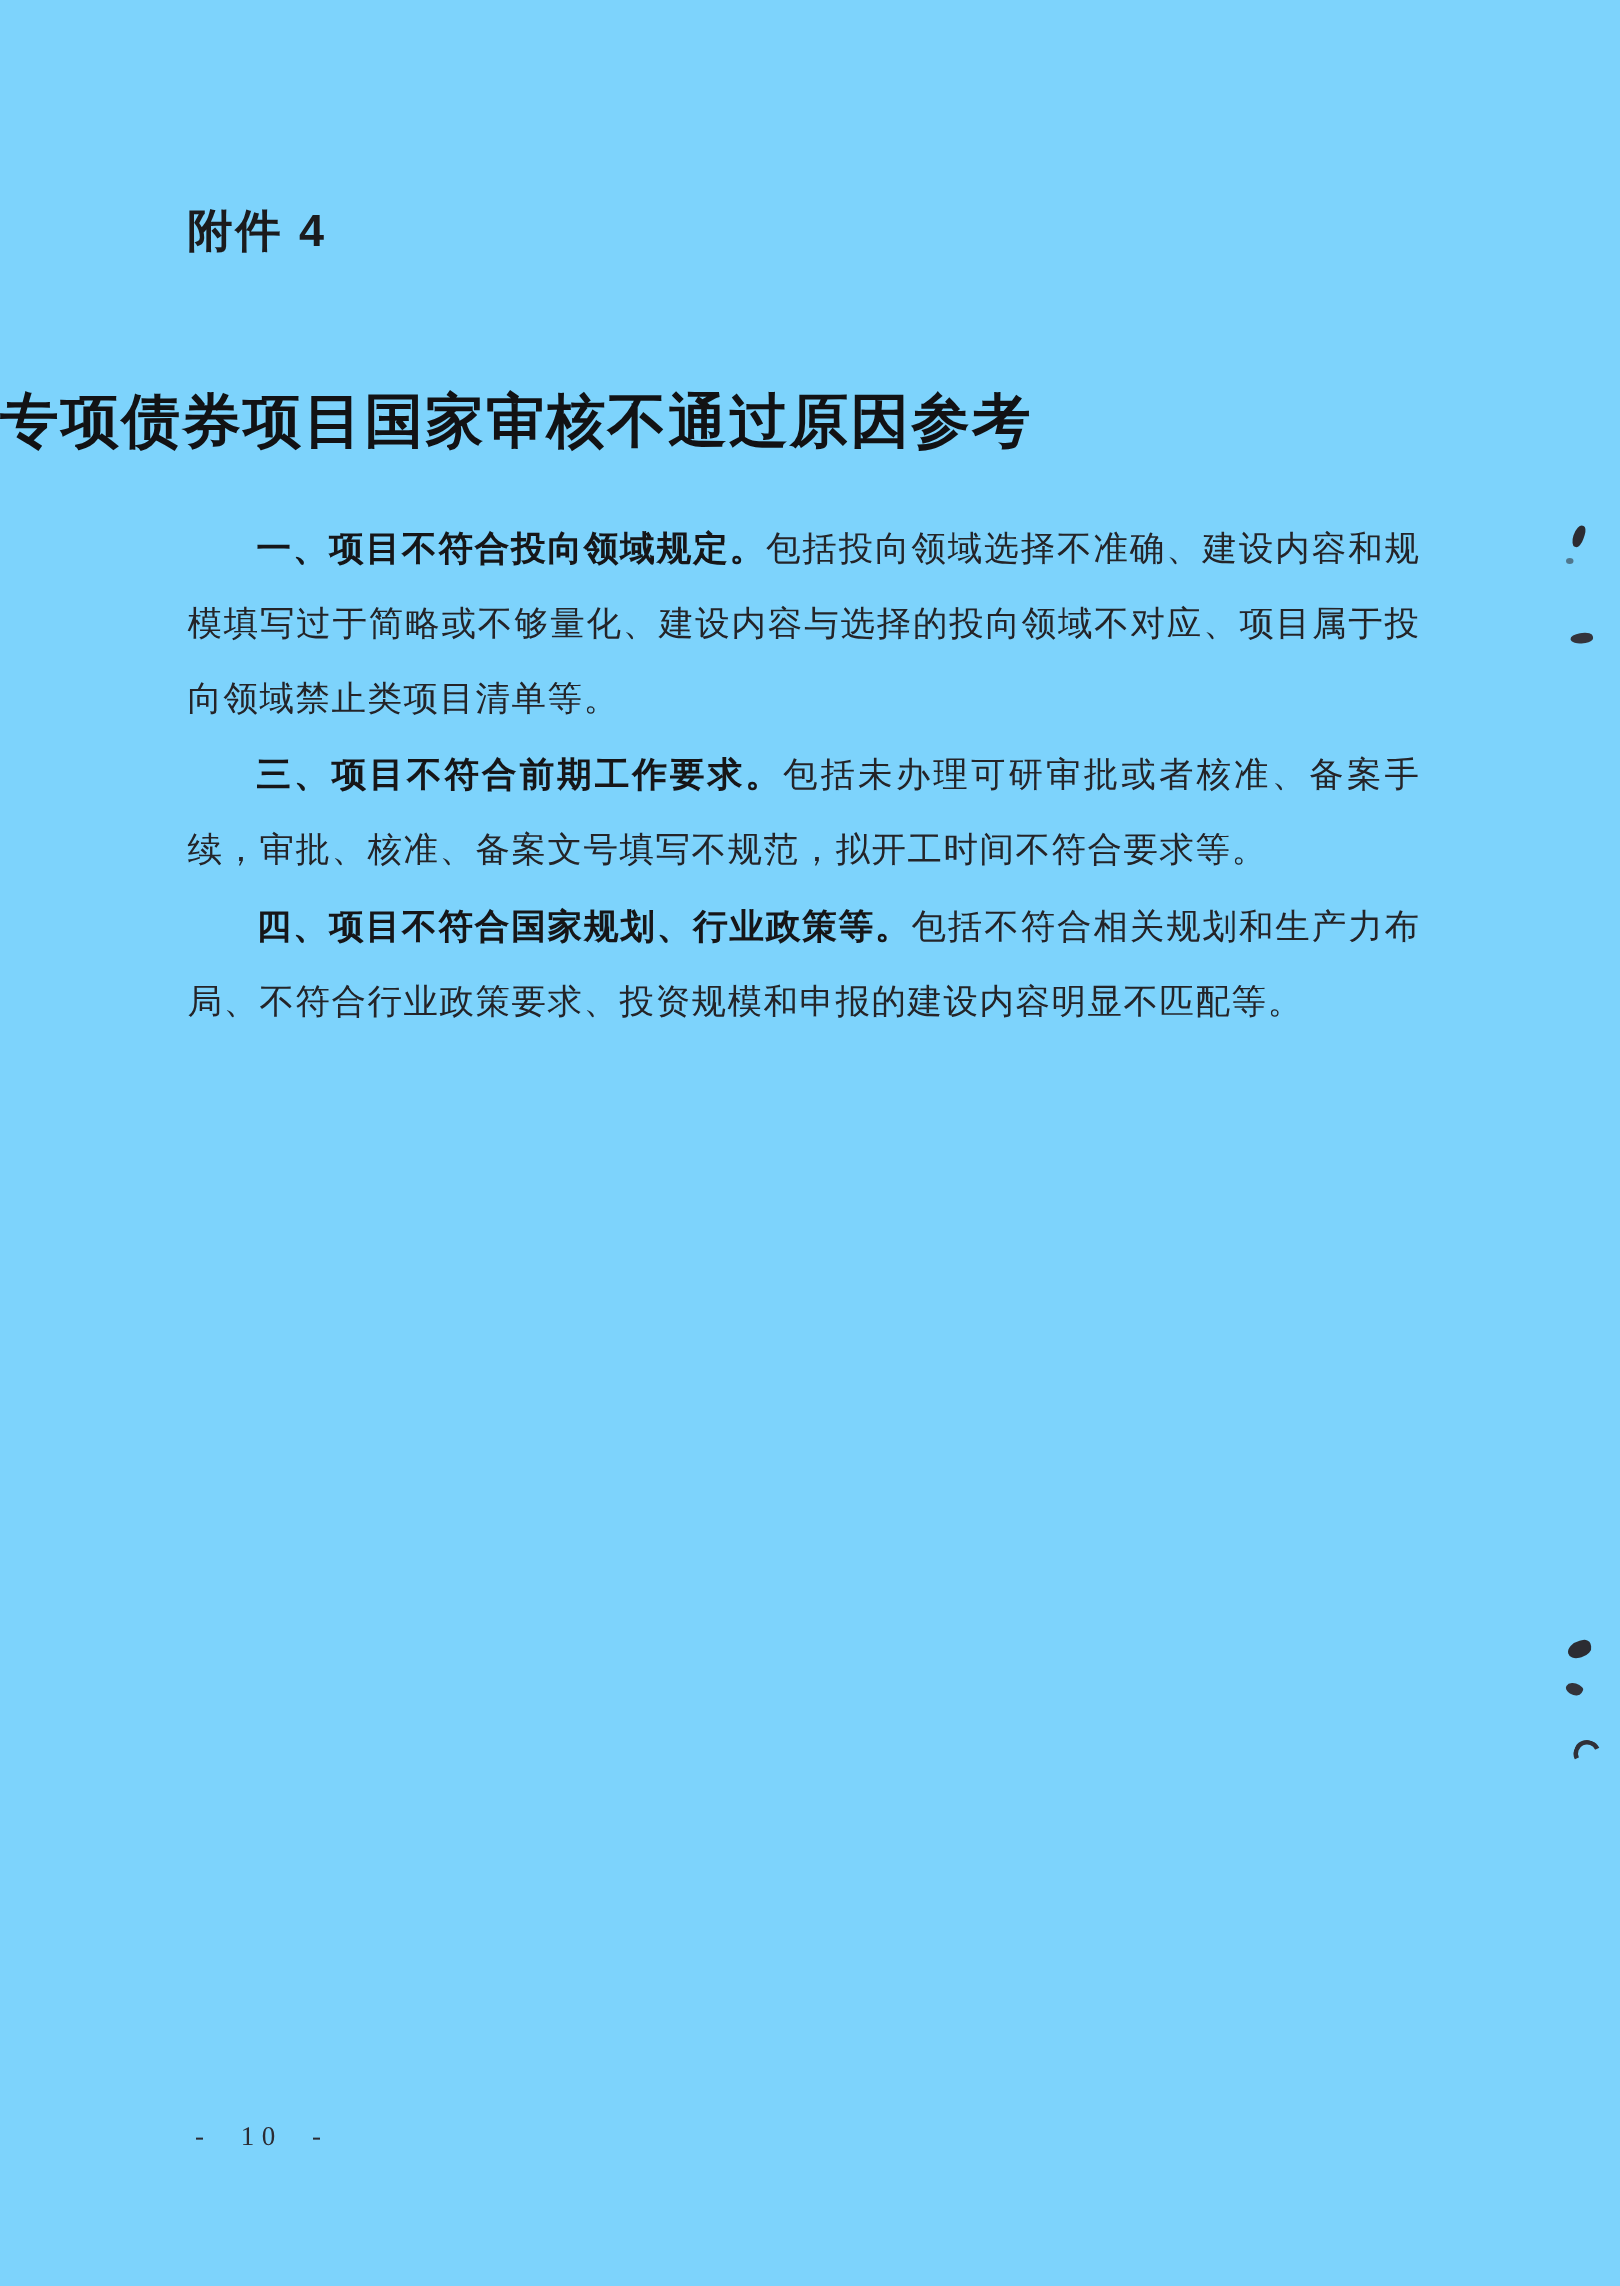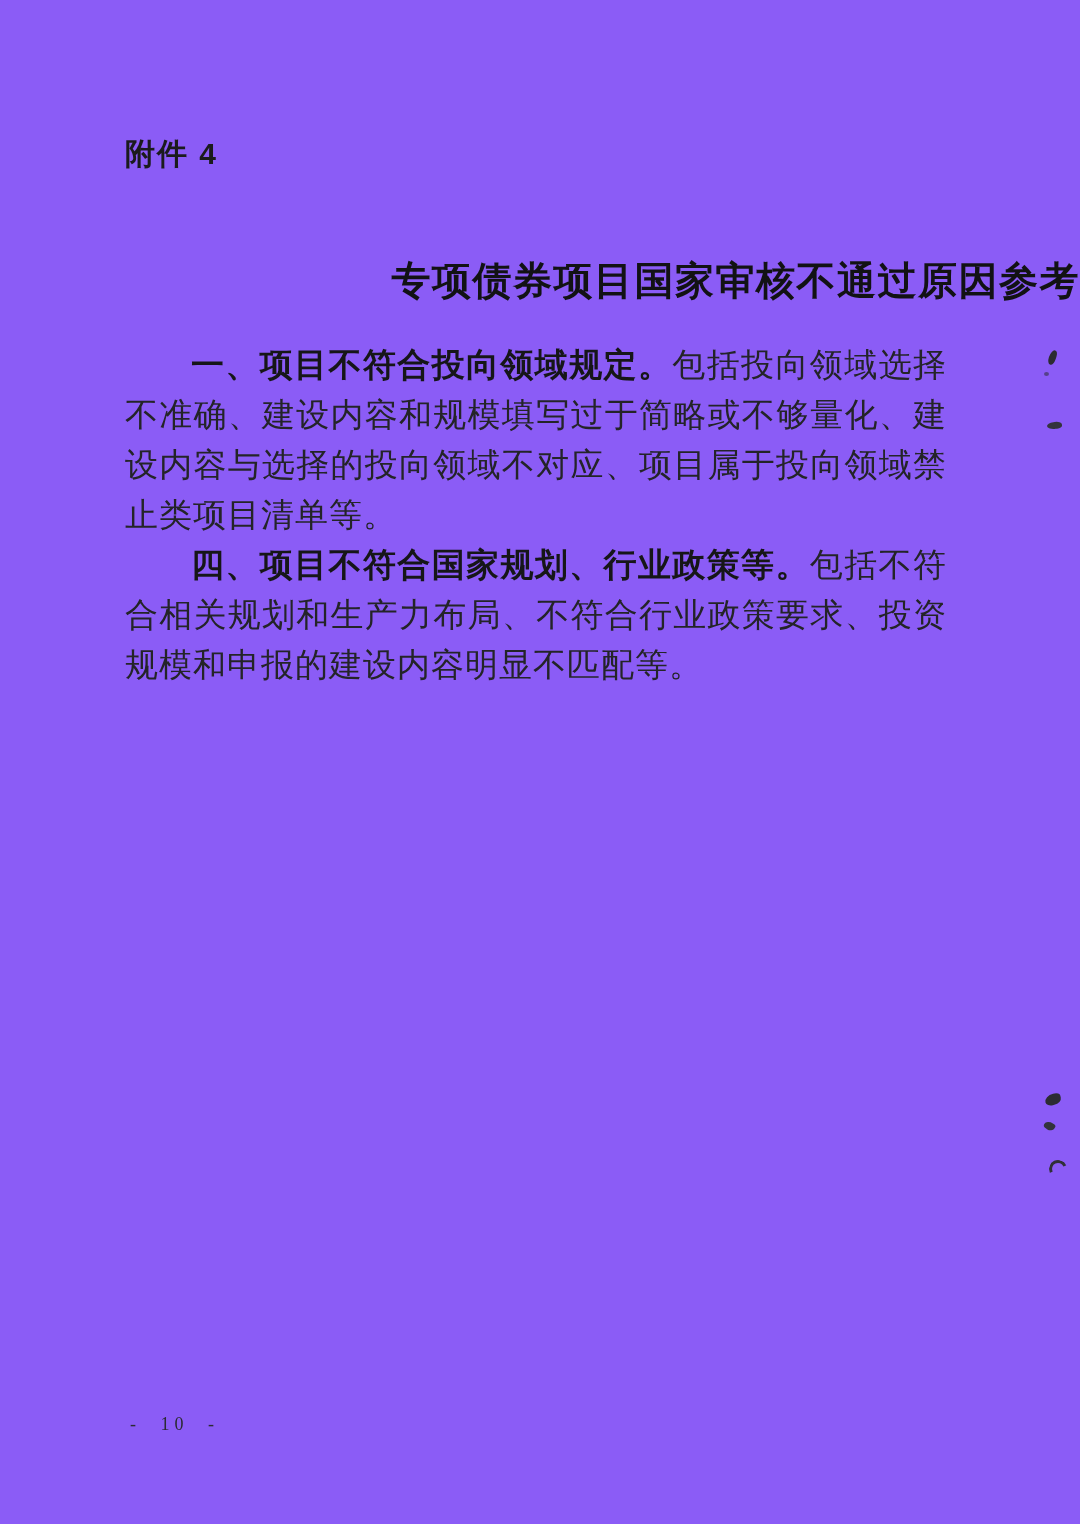--- a/index.html
+++ b/index.html
@@ -5,53 +5,53 @@
   html, body {
     margin: 0;
     padding: 0;
     background: #e8e8e8;
   }
   .page {
     position: relative;
     width: 1080px;
     height: 1524px;
     margin: 0 auto;
-    background: #8b5cf6;
+    background: #7dd3fc;
     color: #1f1f23;
     font-family: "Liberation Serif", "DejaVu Serif", serif;
     overflow: hidden;
   }
   .attachment-label {
     position: absolute;
     top: 134px;
     left: 125px;
     font-size: 30px;
     font-weight: 600;
     font-family: "Liberation Sans", "DejaVu Sans", sans-serif;
     color: #1b1b1d;
     letter-spacing: 2px;
   }
   .doc-title {
     position: absolute;
     top: 228px;
     left: 0;
     width: 100%;
-    text-align: right;
+    text-align: left;
     font-size: 39px;
     font-weight: 700;
     letter-spacing: 1.5px;
     color: #121214;
     font-family: "Liberation Serif", "DejaVu Serif", serif;
   }
   .content {
     position: absolute;
     top: 340px;
     left: 125px;
     width: 822px;
-    font-size: 33px;
+    font-size: 23px;
     line-height: 50px;
     text-align: justify;
     color: #242428;
     letter-spacing: 1px;
   }
   .content p {
     margin: 0;
     text-indent: 2em;
   }
   .para-heading {
@@ -89,20 +89,21 @@
 <div class="page">
 
   <div class="attachment-label">附件 4</div>
 
   <h1 class="doc-title">专项债券项目国家审核不通过原因参考</h1>
 
   <div class="content">
     <p><span class="para-heading">一、项目不符合投向领域规定。</span><span class="para-body">包括投向领域选择不准确、建设内容和规模填写过于简略或不够量化、建设内容与选择的投向领域不对应、项目属于投向领域禁止类项目清单等。</span></p>
 
 
+    <p><span class="para-heading">三、项目不符合前期工作要求。</span><span class="para-body">包括未办理可研审批或者核准、备案手续，审批、核准、备案文号填写不规范，拟开工时间不符合要求等。</span></p>
 
     <p><span class="para-heading">四、项目不符合国家规划、行业政策等。</span><span class="para-body">包括不符合相关规划和生产力布局、不符合行业政策要求、投资规模和申报的建设内容明显不匹配等。</span></p>
 
   </div>
 
   <div class="page-number">- 10 -</div>
 
   <div class="speck speck-1"></div>
   <div class="speck speck-2"></div>
   <div class="speck speck-3"></div>

